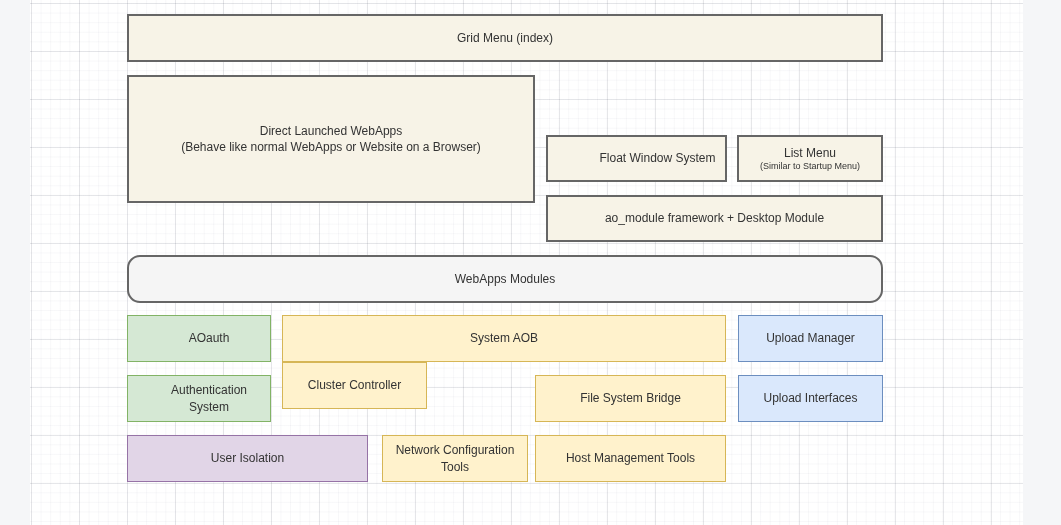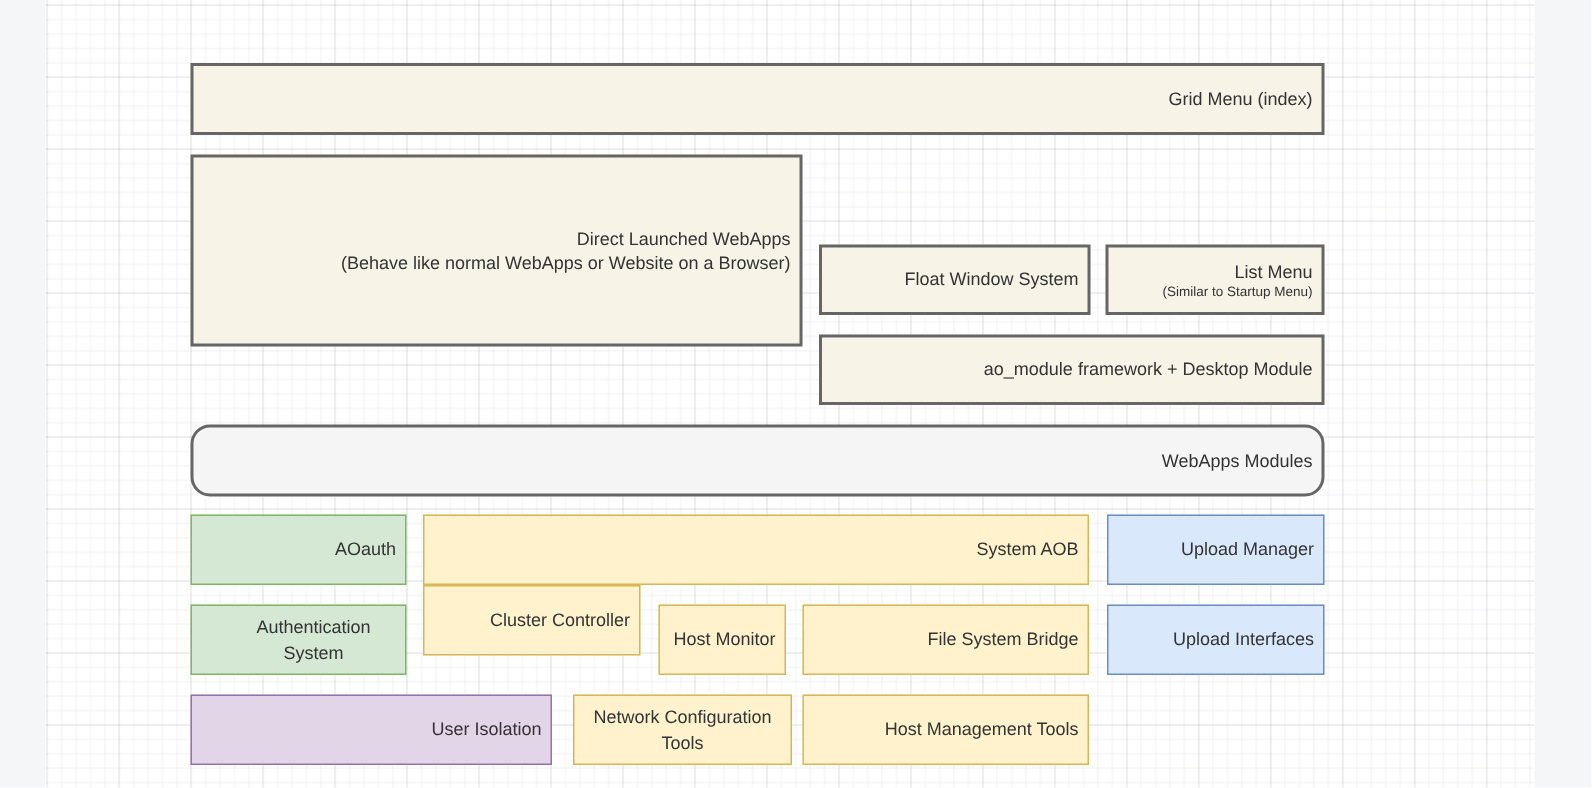--- a/index.html
+++ b/index.html
@@ -21,27 +21,26 @@
       linear-gradient(rgba(110,115,140,0.05) 1px, transparent 1px),
       linear-gradient(90deg, rgba(110,115,140,0.05) 1px, transparent 1px);
     background-size: 48px 48px, 48px 48px, 9.6px 9.6px, 9.6px 9.6px;
     background-position: 1px 3px, 1px 3px, 1px 3px, 1px 3px;
   }
   .node {
     position: absolute;
     box-sizing: border-box;
     display: flex;
     flex-direction: column;
-    align-items: flex-end;
+    align-items: center;
     justify-content: center;
     text-align: center;
     font-size: 12px;
     line-height: 1.35;
     padding: 2px 6px;
-    margin-top: 28px;
   }
   .beige  { background: #f7f3e7; border: 2px solid #666666; }
   .graybx { background: #f5f5f5; border: 2px solid #666666; }
   .green  { background: #d5e8d4; border: 1.4px solid #82b366; padding-left: 26px; }
   .yellow { background: #fff2cc; border: 1.4px solid #d6b656; }
   .blue   { background: #dae8fc; border: 1.4px solid #6c8ebf; }
   .purple { background: #e1d5e7; border: 1.4px solid #9673a6; }
   .subtitle { font-size: 9px; line-height: 1.3; }
 </style>
 </head>
@@ -85,23 +84,20 @@
   <div class="node blue" style="left:708px; top:315px; width:145px; height:47px;">
     <span>Upload Manager</span>
   </div>
 
   <div class="node green" style="left:97px; top:375px; width:144px; height:47px;">
     <span>Authentication System</span>
   </div>
   <div class="node yellow" style="left:252px; top:362px; width:145px; height:47px;">
     <span>Cluster Controller</span>
   </div>
-  <div class="node yellow" style="left:409px; top:375px; width:85px; height:47px;">
-    <span>Host Monitor</span>
-  </div>
   <div class="node yellow" style="left:505px; top:375px; width:191px; height:47px;">
     <span>File System Bridge</span>
   </div>
   <div class="node blue" style="left:708px; top:375px; width:145px; height:47px;">
     <span>Upload Interfaces</span>
   </div>
 
   <div class="node purple" style="left:97px; top:435px; width:241px; height:47px;">
     <span>User Isolation</span>
   </div>

